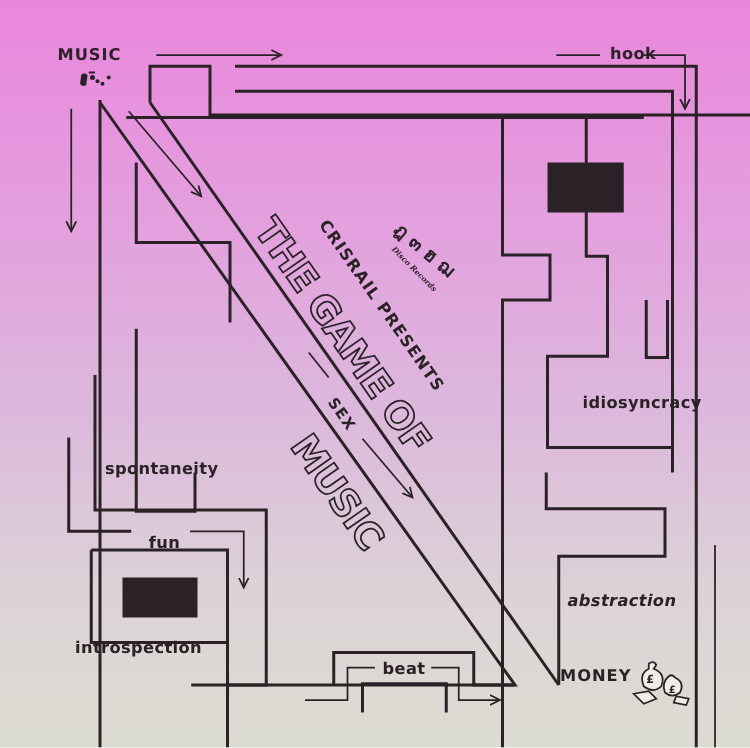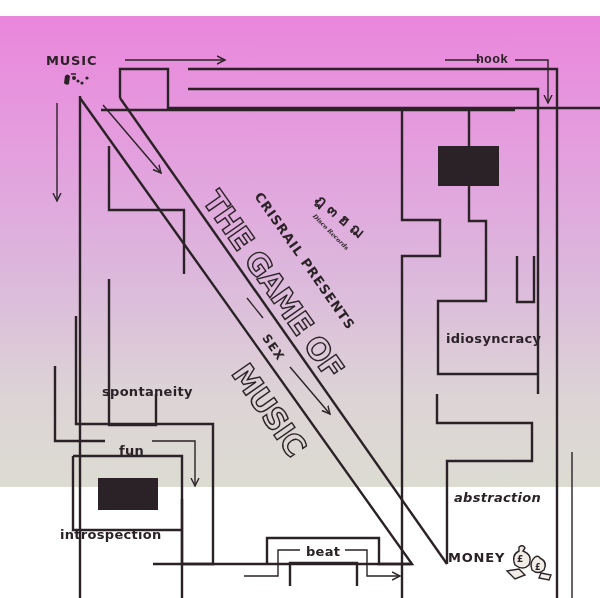--- a/index.html
+++ b/index.html
@@ -1,22 +1,21 @@
 <!DOCTYPE html>
 <html><head>
 <meta charset="utf-8">
 <style>
   html, body { margin: 0; padding: 0; }
   body { width: 600px; height: 598px; overflow: hidden; }
   .cover {
-    position: relative; width: 600px; height: 471px;
+    position: relative; width: 600px; height: 598px;
     background: linear-gradient(180deg, #ea86dc 0%, #e3a0de 30%, #dcb8dc 55%, #dcd3d6 80%, #dcdcd2 100%);
     font-family: "DejaVu Sans", "Liberation Sans", sans-serif;
     color: #222;
-    margin-top: 16px;
   }
   svg { position: absolute; left: 0; top: 0; }
   .lbl { position: absolute; font-weight: bold; color: #2a2226; white-space: nowrap; line-height: 1; }
   .lbl-sm { font-size: 13px; letter-spacing: 0.3px; }
   .lbl-cap { font-size: 13px; letter-spacing: 0.8px; }
   .rot { position: absolute; transform-origin: 0 0; white-space: nowrap; font-weight: bold; line-height: 1; color: #2a2226; }
   .outline {
     color: transparent;
     -webkit-text-stroke: 1.4px #2a2226;
     font-family: "DejaVu Sans", sans-serif;
@@ -76,30 +75,30 @@
     <svg width="32" height="20" viewBox="0 0 32 20">
       <path d="M3,4 q2,-3 5,0 l-1,8 q-3,2 -5,-1 z" fill="#2a2226"></path>
       <circle cx="12" cy="6" r="2" fill="#2a2226"></circle>
       <circle cx="16" cy="9" r="1.6" fill="#2a2226"></circle>
       <circle cx="20" cy="11" r="1.6" fill="#2a2226"></circle>
       <circle cx="25" cy="6" r="1.6" fill="#2a2226"></circle>
       <path d="M9,2 l5,0" stroke="#2a2226" stroke-width="1.5"></path>
     </svg>
   </div>
 
-  <div class="lbl lbl-sm" style="left:476px;top:37px;font-family:Liberation Mono, monospace;">hook</div>
+  <div class="lbl lbl-sm" style="left:488px;top:37px;">hook</div>
 
   <div class="rot" style="left:270px;top:316px;font-size:12px;transform:rotate(55deg);letter-spacing:1px;">SEX</div>
 
   <div class="lbl lbl-sm" style="left:119px;top:428px;">fun</div>
 
   <div class="lbl lbl-sm" style="left:306px;top:529px;">beat</div>
 
-  <div class="lbl lbl-sm" style="left:446px;top:316px;">idiosyncracy</div>
-  <div class="lbl lbl-sm" style="left:102px;top:369px;">spontaneity</div>
+  <div class="lbl lbl-sm" style="left:466px;top:316px;">idiosyncracy</div>
+  <div class="lbl lbl-sm" style="left:84px;top:369px;">spontaneity</div>
   <div class="lbl lbl-sm" style="left:454px;top:475px;font-style:italic;">abstraction</div>
   <div class="lbl lbl-sm" style="left:60px;top:512px;">introspection</div>
 
   <div class="lbl lbl-cap" style="left:448px;top:535px;">MONEY</div>
   <div style="position:absolute;left:505px;top:527px;width:50px;height:40px;">
     <svg width="50" height="40" viewBox="0 0 50 40" fill="none" stroke="#2a2226" stroke-width="1.4">
       <path d="M14,4 q4,-3 6,1 l-2,3 q10,4 6,14 q-6,6 -14,0 q-4,-10 4,-14 z" fill="#f0ece6"></path>
       <text x="12" y="19" font-size="9" font-weight="bold" fill="#2a2226" stroke="none" font-family="DejaVu Sans, sans-serif">£</text>
       <path d="M30,14 q3,-2 5,1 q8,4 4,12 q-6,5 -12,0 q-3,-8 3,-13 z" fill="#f0ece6"></path>
       <text x="30" y="27" font-size="8" font-weight="bold" fill="#2a2226" stroke="none" font-family="DejaVu Sans, sans-serif">£</text>

